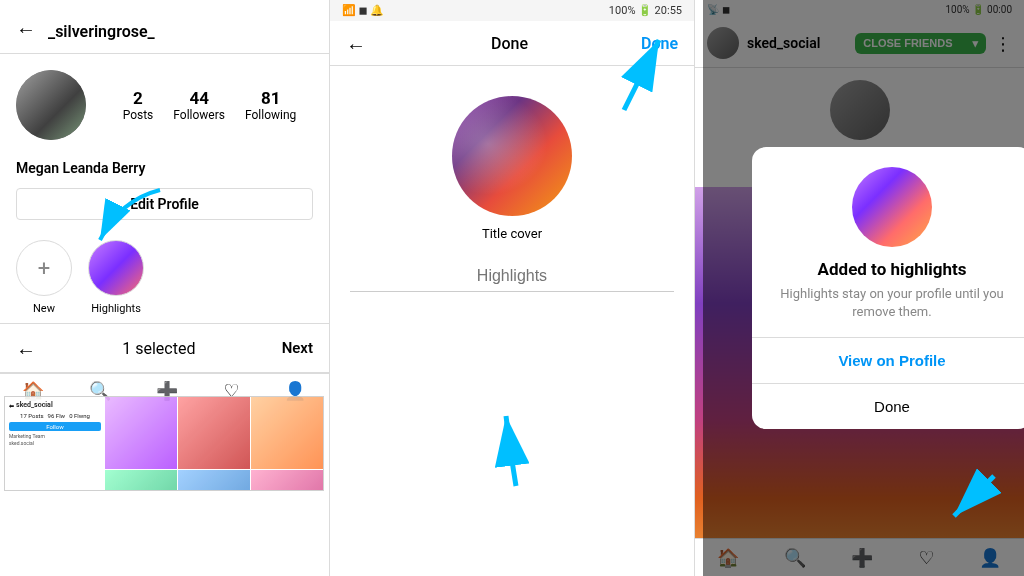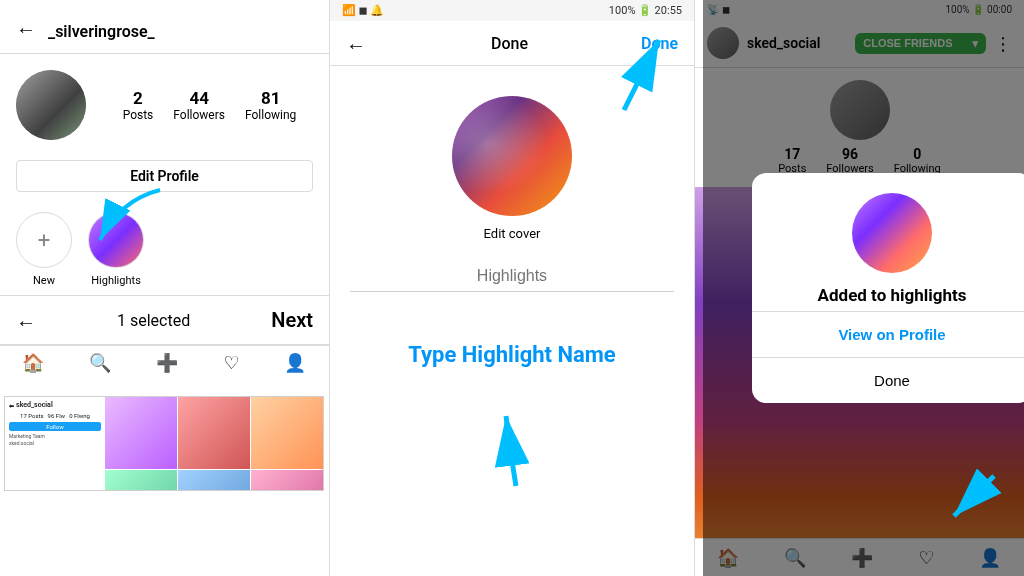--- a/index.html
+++ b/index.html
@@ -161,21 +161,21 @@
     .sel-back {
       font-size: 20px;
     }
 
     .sel-text {
       font-size: 16px;
       color: #000;
     }
 
     .sel-next {
-      font-size: 20px;
+      font-size: 15px;
       font-weight: 600;
       color: #000;
       cursor: pointer;
     }
 
     
     .panel-2 {
       width: 365px;
       height: 576px;
       background: #fff;
@@ -615,20 +615,21 @@
         <span class="stat-num">44</span>
         <span class="stat-label">Followers</span>
       </div>
       <div class="stat-item">
         <span class="stat-num">81</span>
         <span class="stat-label">Following</span>
       </div>
     </div>
   </div>
 
+  <div class="profile-name">Megan Leanda Berry</div>
 
   <div class="edit-profile-btn">Edit Profile</div>
 
   <div class="highlights-row">
     <div class="highlight-item">
       <div class="highlight-circle">
         <span>+</span>
       </div>
       <span class="highlight-label">New</span>
     </div>
@@ -698,25 +699,24 @@
   <div class="p2-header">
     <span class="back-arrow">←</span>
     <span class="p2-title">Done</span>
     <span class="p2-done">Done</span>
   </div>
 
   <div class="p2-cover-area">
     <div class="cover-circle">
       <div class="cover-inner-preview"></div>
     </div>
-    <span class="edit-cover-btn">Edit cover</span>
+    <span class="edit-cover-btn">Title cover</span>
     <input class="highlight-name-input" type="text" placeholder="Highlights" style="">
   </div>
 
-  <div class="type-highlight-label">Type Highlight Name</div>
 
   <div class="p2-arrow-done">
     <svg viewBox="0 0 100 100" xmlns="http://www.w3.org/2000/svg" width="100" height="100">
       <defs>
         <marker id="arrowhead2" markerWidth="10" markerHeight="7" refX="10" refY="3.5" orient="auto">
           <polygon points="0 0, 10 3.5, 0 7" fill="#00bfff"></polygon>
         </marker>
       </defs>
       <path d="M 40 90 Q 60 50 75 20" stroke="#00bfff" stroke-width="5" fill="none" marker-end="url(#arrowhead2)"></path>
     </svg>
@@ -769,20 +769,21 @@
     </div>
   </div>
 
   <div class="p3-bg-content"></div>
 
   <div class="modal-overlay">
     <div class="modal-box">
       <div class="modal-content">
         <div class="modal-highlight-circle"></div>
         <div class="modal-title">Added to highlights</div>
+        <div class="modal-subtitle">Highlights stay on your profile until you remove them.</div>
       </div>
       <div class="modal-divider"></div>
       <button class="modal-view-btn">View on Profile</button>
       <button class="modal-done-btn">Done</button>
     </div>
   </div>
 
   <div class="p3-arrow-done">
     <svg viewBox="0 0 80 80" xmlns="http://www.w3.org/2000/svg" width="80" height="80">
       <defs>

